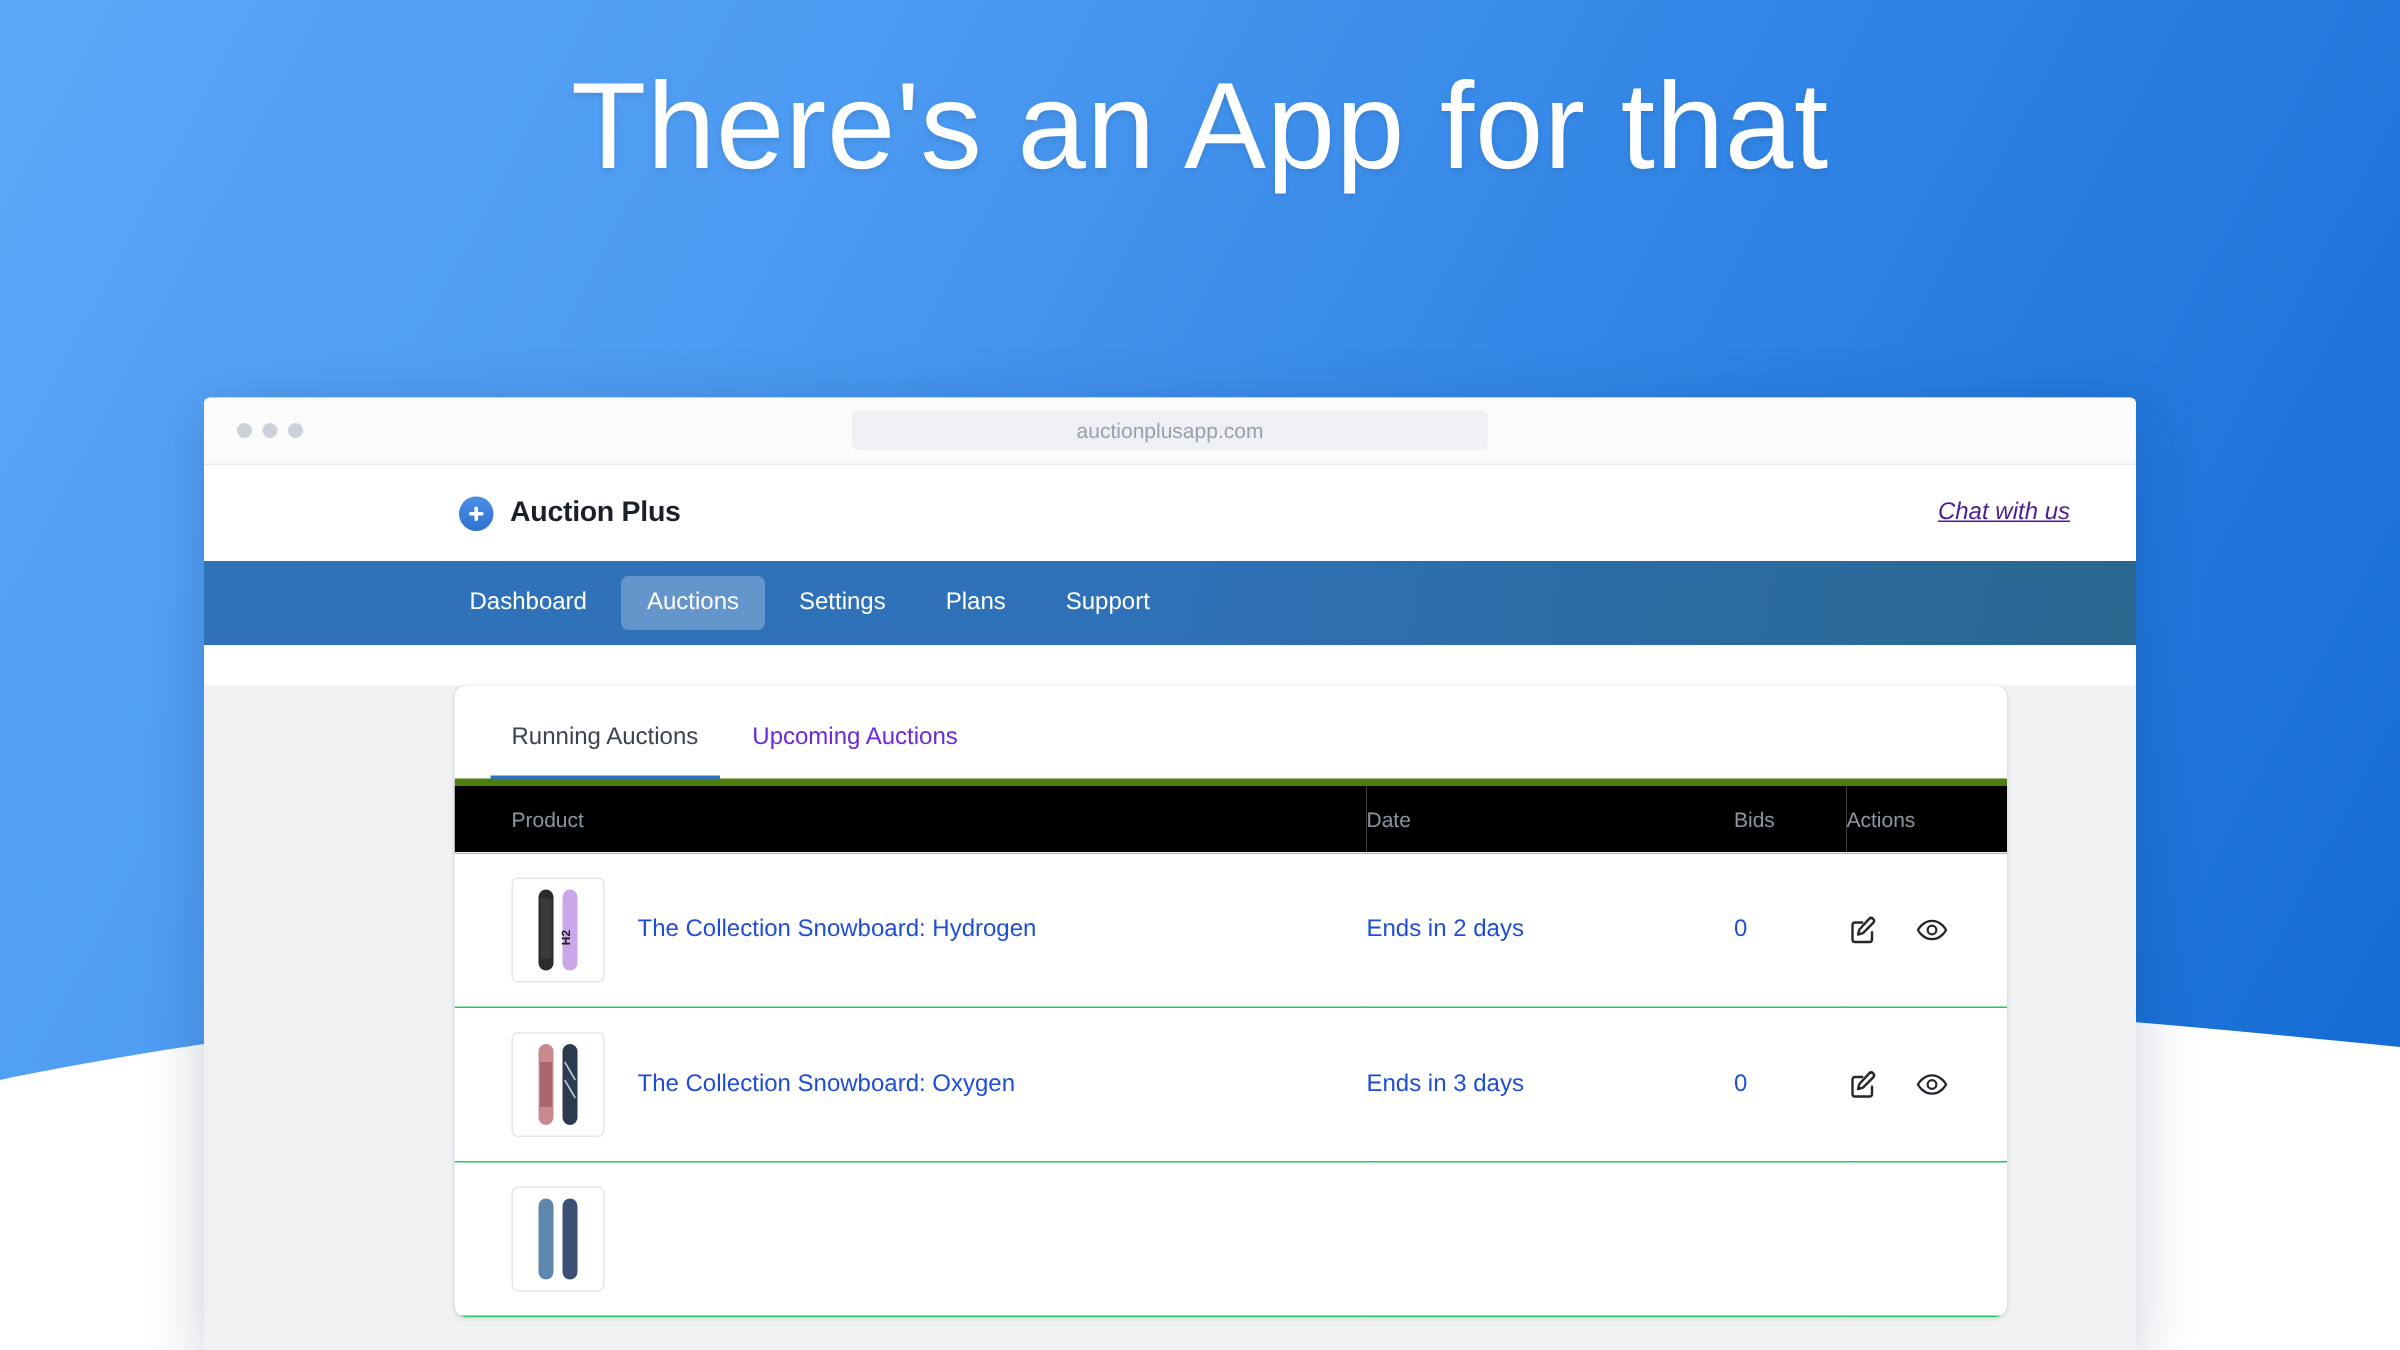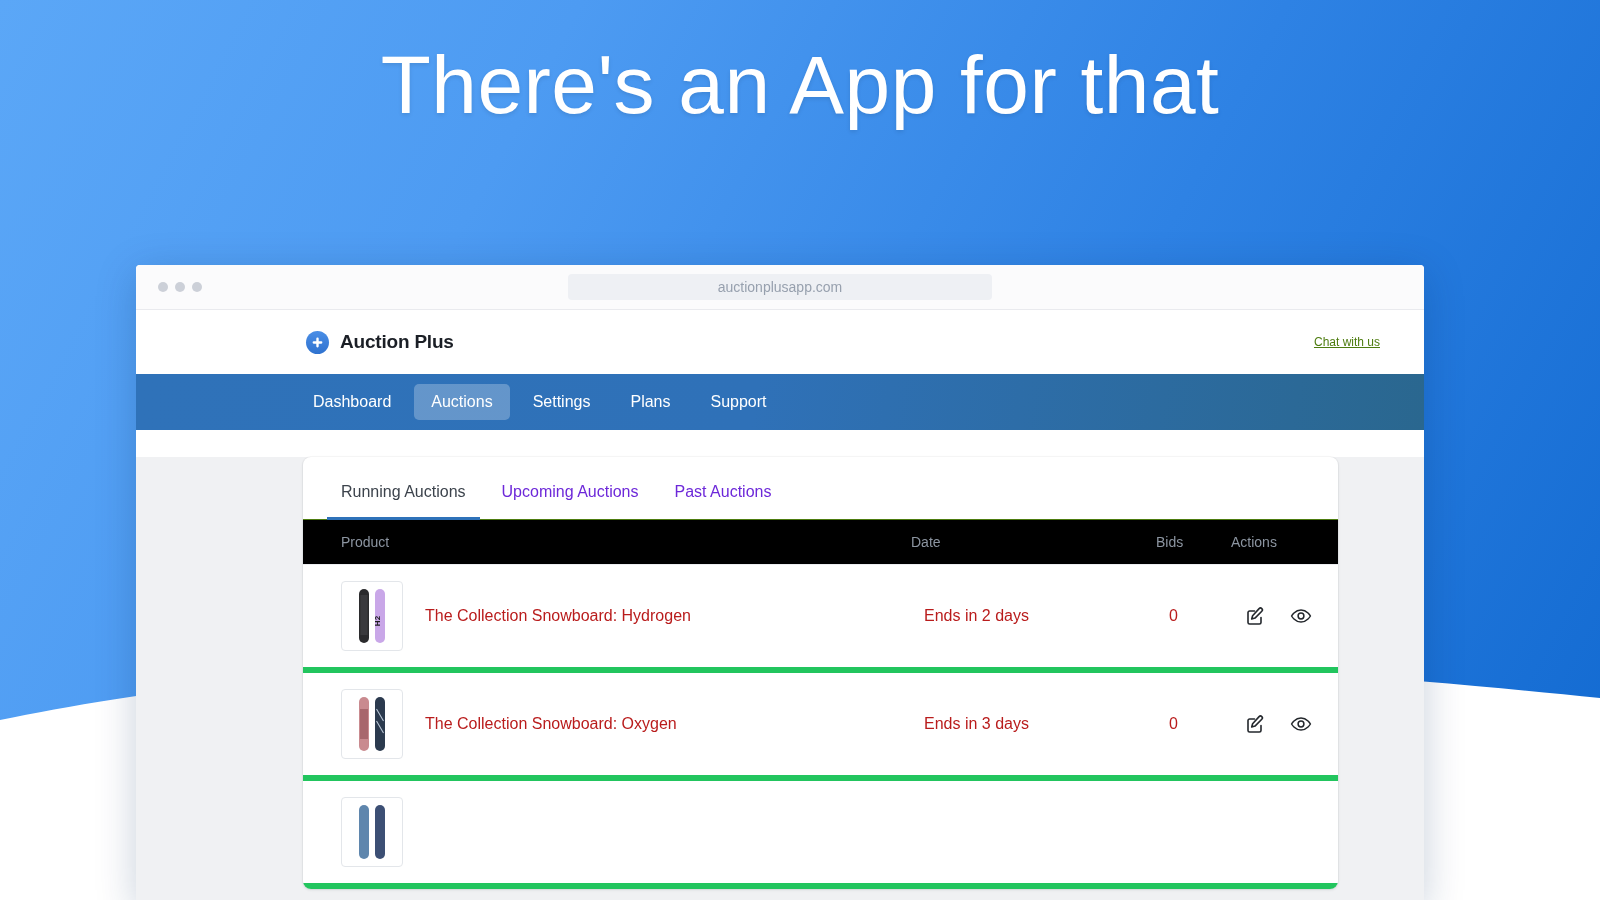--- a/index.html
+++ b/index.html
@@ -136,22 +136,23 @@
   .brand-mark svg { display: block; }
   .brand-name {
     font-size: 19px;
     font-weight: bold;
     color: #1b1f26;
     letter-spacing: -0.2px;
   }
   .chat-link {
     margin-left: auto;
     margin-right: 20px;
-    font-size: 12px;
-    color: #4d7c0f;
+    font-size: 16px;
+    color: #4c1d95;
+    font-style: italic;
   }
 
   
   .app-nav {
     height: 56px;
     background: linear-gradient(100deg, #2f72b9 0%, #2f71b8 48%, #2a678f 100%);
     display: flex;
     align-items: center;
     padding-left: 160px;
     gap: 6px;
@@ -194,21 +195,21 @@
     margin: 27px 86px 0 167px;
     background: #ffffff;
     border-radius: 8px;
     box-shadow: 0 1px 3px rgba(22,29,37,0.10), 0 0 0 1px rgba(22,29,37,0.03);
     overflow: hidden;
     min-height: 400px;
   }
   .tabs {
     display: flex;
     padding: 0 24px;
-    border-bottom: 1px solid #4d7c0f;
+    border-bottom: 5px solid #4d7c0f;
     gap: 8px;
   }
   .tab {
     font-size: 16px;
     color: #6d28d9;
     padding: 26px 14px 16px 14px;
     border-bottom: 3px solid transparent;
     margin-bottom: -1px;
     white-space: nowrap;
   }
@@ -230,24 +231,24 @@
     text-align: left;
     padding: 14px 0;
     border-bottom: 1px solid #eceef1;
   }
   th.col-product { width: 570px; padding-left: 38px !important; }
   th.col-date    { width: 245px; }
   th.col-bids    { width: 75px; }
   th.col-actions { width: 180px; }
 
   table.auctions tbody td {
-    padding: 16px 13px;
-    border-bottom: 6px solid #22c55e;
+    padding: 16px 0;
+    border-bottom: 1px solid #22c55e;
     font-size: 16px;
-    color: #b91c1c;
+    color: #1d4ed8;
     vertical-align: middle;
   }
   td.cell-product { padding-left: 38px !important; }
   .product-cell {
     display: flex;
     align-items: center;
     gap: 22px;
   }
   .thumb {
     width: 60px;
@@ -327,21 +328,20 @@
   </div>
 
   <div class="app-content">
 
 
     <div class="card">
 
       <div class="tabs">
         <div class="tab active">Running Auctions</div>
         <div class="tab">Upcoming Auctions</div>
-        <div class="tab">Past Auctions</div>
       </div>
 
       <table class="auctions">
         <thead>
           <tr>
             <th class="col-product">Product</th>
             <th class="col-date">Date</th>
             <th class="col-bids">Bids</th>
             <th class="col-actions">Actions</th>
           </tr>

